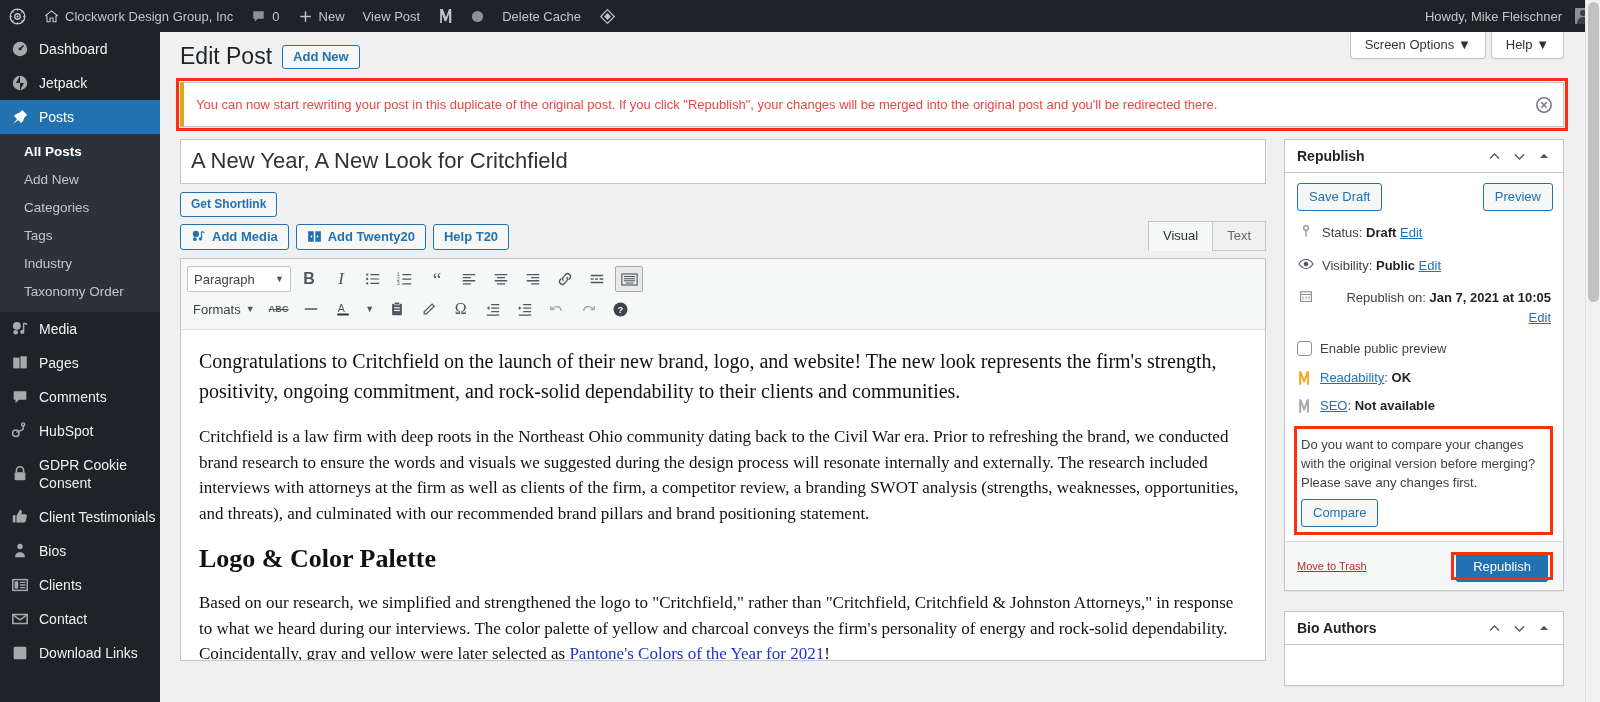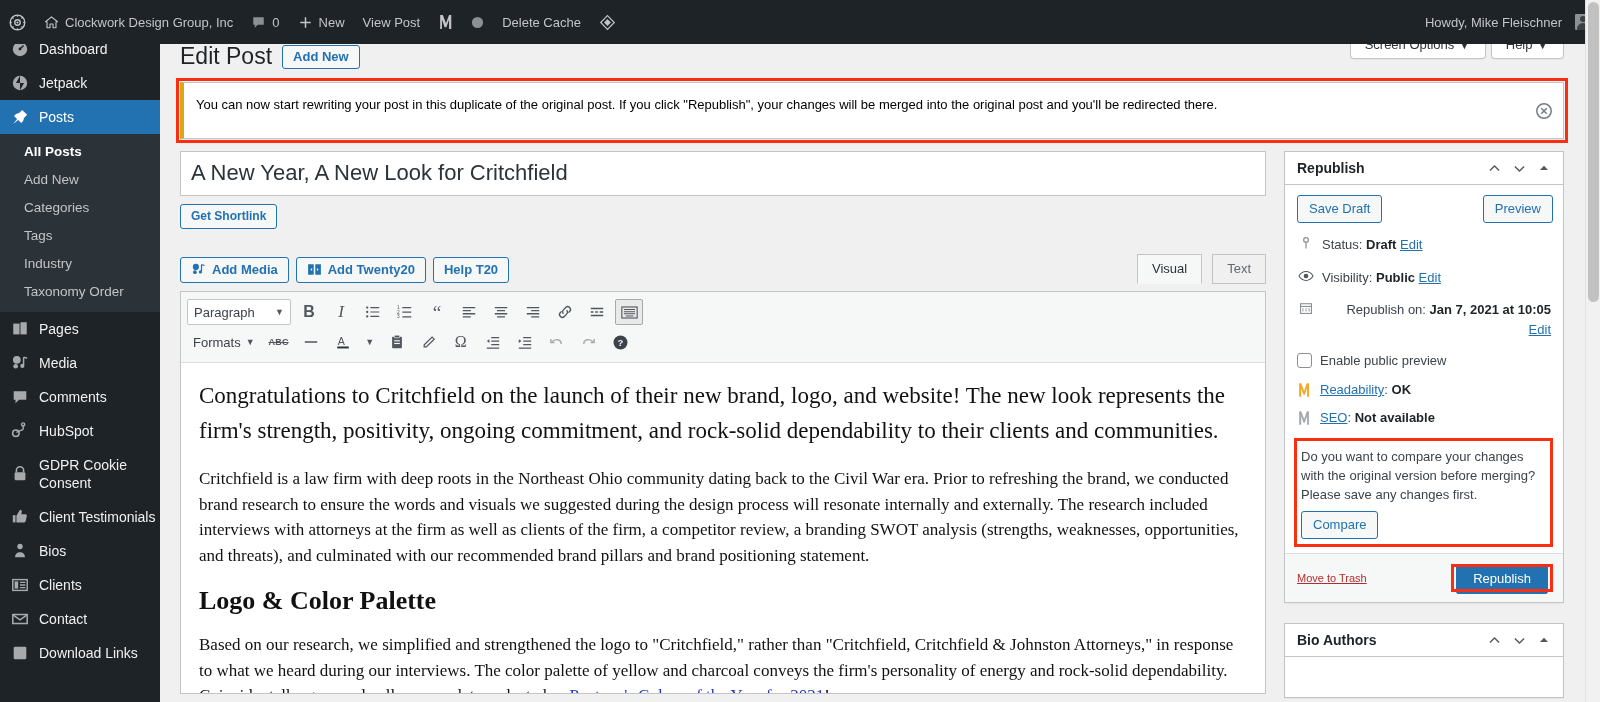--- a/index.html
+++ b/index.html
@@ -7,21 +7,21 @@
     margin: 0; padding: 0;
     width: 1600px; height: 702px;
     overflow: hidden;
     font-family: "Liberation Sans", sans-serif;
     background: #f0f0f1;
   }
 
   
   #adminbar {
     position: absolute; top: 0; left: 0;
-    width: 1600px; height: 44px;
+    width: 1600px; height: 32px;
     background: #1d2327;
     color: #c3c4c7;
     font-size: 13px;
     display: flex; align-items: center;
     z-index: 50;
   }
   .ab-item {
     display: flex; align-items: center; gap: 6px;
     height: 32px; padding: 0 9px;
     color: #c3c4c7; white-space: nowrap;
@@ -107,22 +107,22 @@
   .notice-wrap { margin: 10px 22px 0 20px; position: relative; }
   .notice-outline {
     position: absolute; left: -4px; top: -4px;
     width: calc(100% + 8px); height: calc(100% + 8px);
     border: 3px solid #fa2e11; pointer-events: none; z-index: 5;
   }
   .notice {
     background: #fff; border: 1px solid #c3c4c7;
     border-left: 4px solid #dba617;
     box-shadow: 0 1px 1px rgba(0,0,0,.04);
-    padding: 12px 40px 24px 12px;
-    font-size: 13px; color: #000000; line-height: 1.5;
+    padding: 12px 40px 12px 12px;
+    font-size: 13px; color: #ef4444; line-height: 1.5;
     position: relative;
   }
   .notice-dismiss {
     position: absolute; right: 10px; top: 50%; transform: translateY(-50%);
     width: 18px; height: 18px; cursor: pointer; color: #787c82;
   }
 
   
   .post-body { display: flex; padding: 12px 22px 0 20px; gap: 18px; }
   .col-main { flex: 1; min-width: 0; }
@@ -137,29 +137,29 @@
   }
   .shortlink-row { margin-top: 8px; }
   .btn-small {
     display: inline-block;
     font-size: 12px; font-weight: bold; color: #2271b1;
     border: 1px solid #2271b1; border-radius: 3px;
     padding: 4px 10px 5px; background: #f6f7f7; cursor: pointer;
   }
 
   
-  #postdivrich { margin-top: 28px; }
+  #postdivrich { margin-top: 7px; }
   .media-buttons { display: flex; align-items: center; gap: 7px; position: relative; z-index: 2; }
   .btn-media {
     display: inline-flex; align-items: center; gap: 6px;
     font-size: 13px; font-weight: bold; color: #2271b1;
     border: 1px solid #2271b1; border-radius: 3px;
     padding: 4px 10px 5px; background: #f6f7f7; cursor: pointer;
   }
-  .editor-tabs { position: absolute; right: 0; bottom: -1px; display: flex; gap: 11px; }
+  .editor-tabs { position: absolute; right: 0; bottom: -1px; display: flex; }
   .etab {
     font-size: 13px; color: #646970; cursor: pointer;
     padding: 6px 14px 7px; border: 1px solid #c3c4c7;
     background: #f0f0f1; margin-left: -1px;
   }
   .etab.active { background: #f6f7f7; border-bottom-color: #f6f7f7; color: #2c3338; }
 
   .editor-shell { border: 1px solid #c3c4c7; background: #fff; margin-top: 8px; }
   .mce-toolbar {
     background: #f6f7f7; border-bottom: 1px solid #ddd;
@@ -183,21 +183,21 @@
     padding: 0 6px; font-size: 13px; color: #3c434a; cursor: pointer;
     border-radius: 2px;
   }
   .caret { font-size: 9px; color: #50575e; }
 
   .editor-content {
     background: #fff; padding: 16px 18px 0 18px;
     font-family: "Liberation Serif", serif;
     color: #111; height: 330px; overflow: hidden;
   }
-  .editor-content p { margin: 0 0 18px 0; font-size: 23px; line-height: 1.5; }
+  .editor-content p { margin: 0 0 18px 0; font-size: 20px; line-height: 1.5; }
   .editor-content p.small { font-size: 17px; line-height: 1.5; }
   .editor-content h2 {
     font-size: 26px; margin: 4px 0 16px 0; font-weight: bold;
     font-family: "Liberation Serif", serif;
   }
   .editor-content a { color: #2233cc; text-decoration: none; }
 
   
   .postbox { background: #fff; border: 1px solid #c3c4c7; box-shadow: 0 1px 1px rgba(0,0,0,.04); margin-bottom: 20px; }
   .postbox-header {
@@ -372,37 +372,37 @@
     <a>Add New</a>
     <a>Categories</a>
     <a>Tags</a>
     <a>Industry</a>
     <a>Taxonomy Order</a>
   </div>
 
   <div class="menu-top">
     <span class="ico">
       <svg class="ico-svg" width="18" height="18" viewBox="0 0 20 20">
-          <rect x="2.5" y="4" width="7" height="12" fill="#a7aaad"></rect>
-          <rect x="10.5" y="2.5" width="7" height="13.5" fill="#a7aaad"></rect>
-        </svg>
-    </span>
-    <span class="mt-label">Pages</span>
-  </div>
-
-  <div class="menu-top">
-    <span class="ico">
-      <svg class="ico-svg" width="18" height="18" viewBox="0 0 20 20">
           <circle cx="6.5" cy="6.5" r="4.3" fill="#a7aaad"></circle>
           <circle cx="5.2" cy="13.6" r="2.6" fill="#a7aaad"></circle>
           <path d="M14 3.5v8.6M14 3.5l4 1.2" stroke="#a7aaad" stroke-width="1.6" fill="none"></path>
           <circle cx="12.6" cy="13.2" r="2.3" fill="#a7aaad"></circle>
         </svg>
     </span>
     <span class="mt-label">Media</span>
+  </div>
+
+  <div class="menu-top">
+    <span class="ico">
+      <svg class="ico-svg" width="18" height="18" viewBox="0 0 20 20">
+          <rect x="2.5" y="4" width="7" height="12" fill="#a7aaad"></rect>
+          <rect x="10.5" y="2.5" width="7" height="13.5" fill="#a7aaad"></rect>
+        </svg>
+    </span>
+    <span class="mt-label">Pages</span>
   </div>
 
   <div class="menu-top">
     <span class="ico">
       <svg class="ico-svg" width="18" height="18" viewBox="0 0 20 20">
           <path d="M3 3.5h14v9.5h-8l-4 4v-4H3z" fill="#a7aaad"></path>
         </svg>
     </span>
     <span class="mt-label">Comments</span>
   </div>

